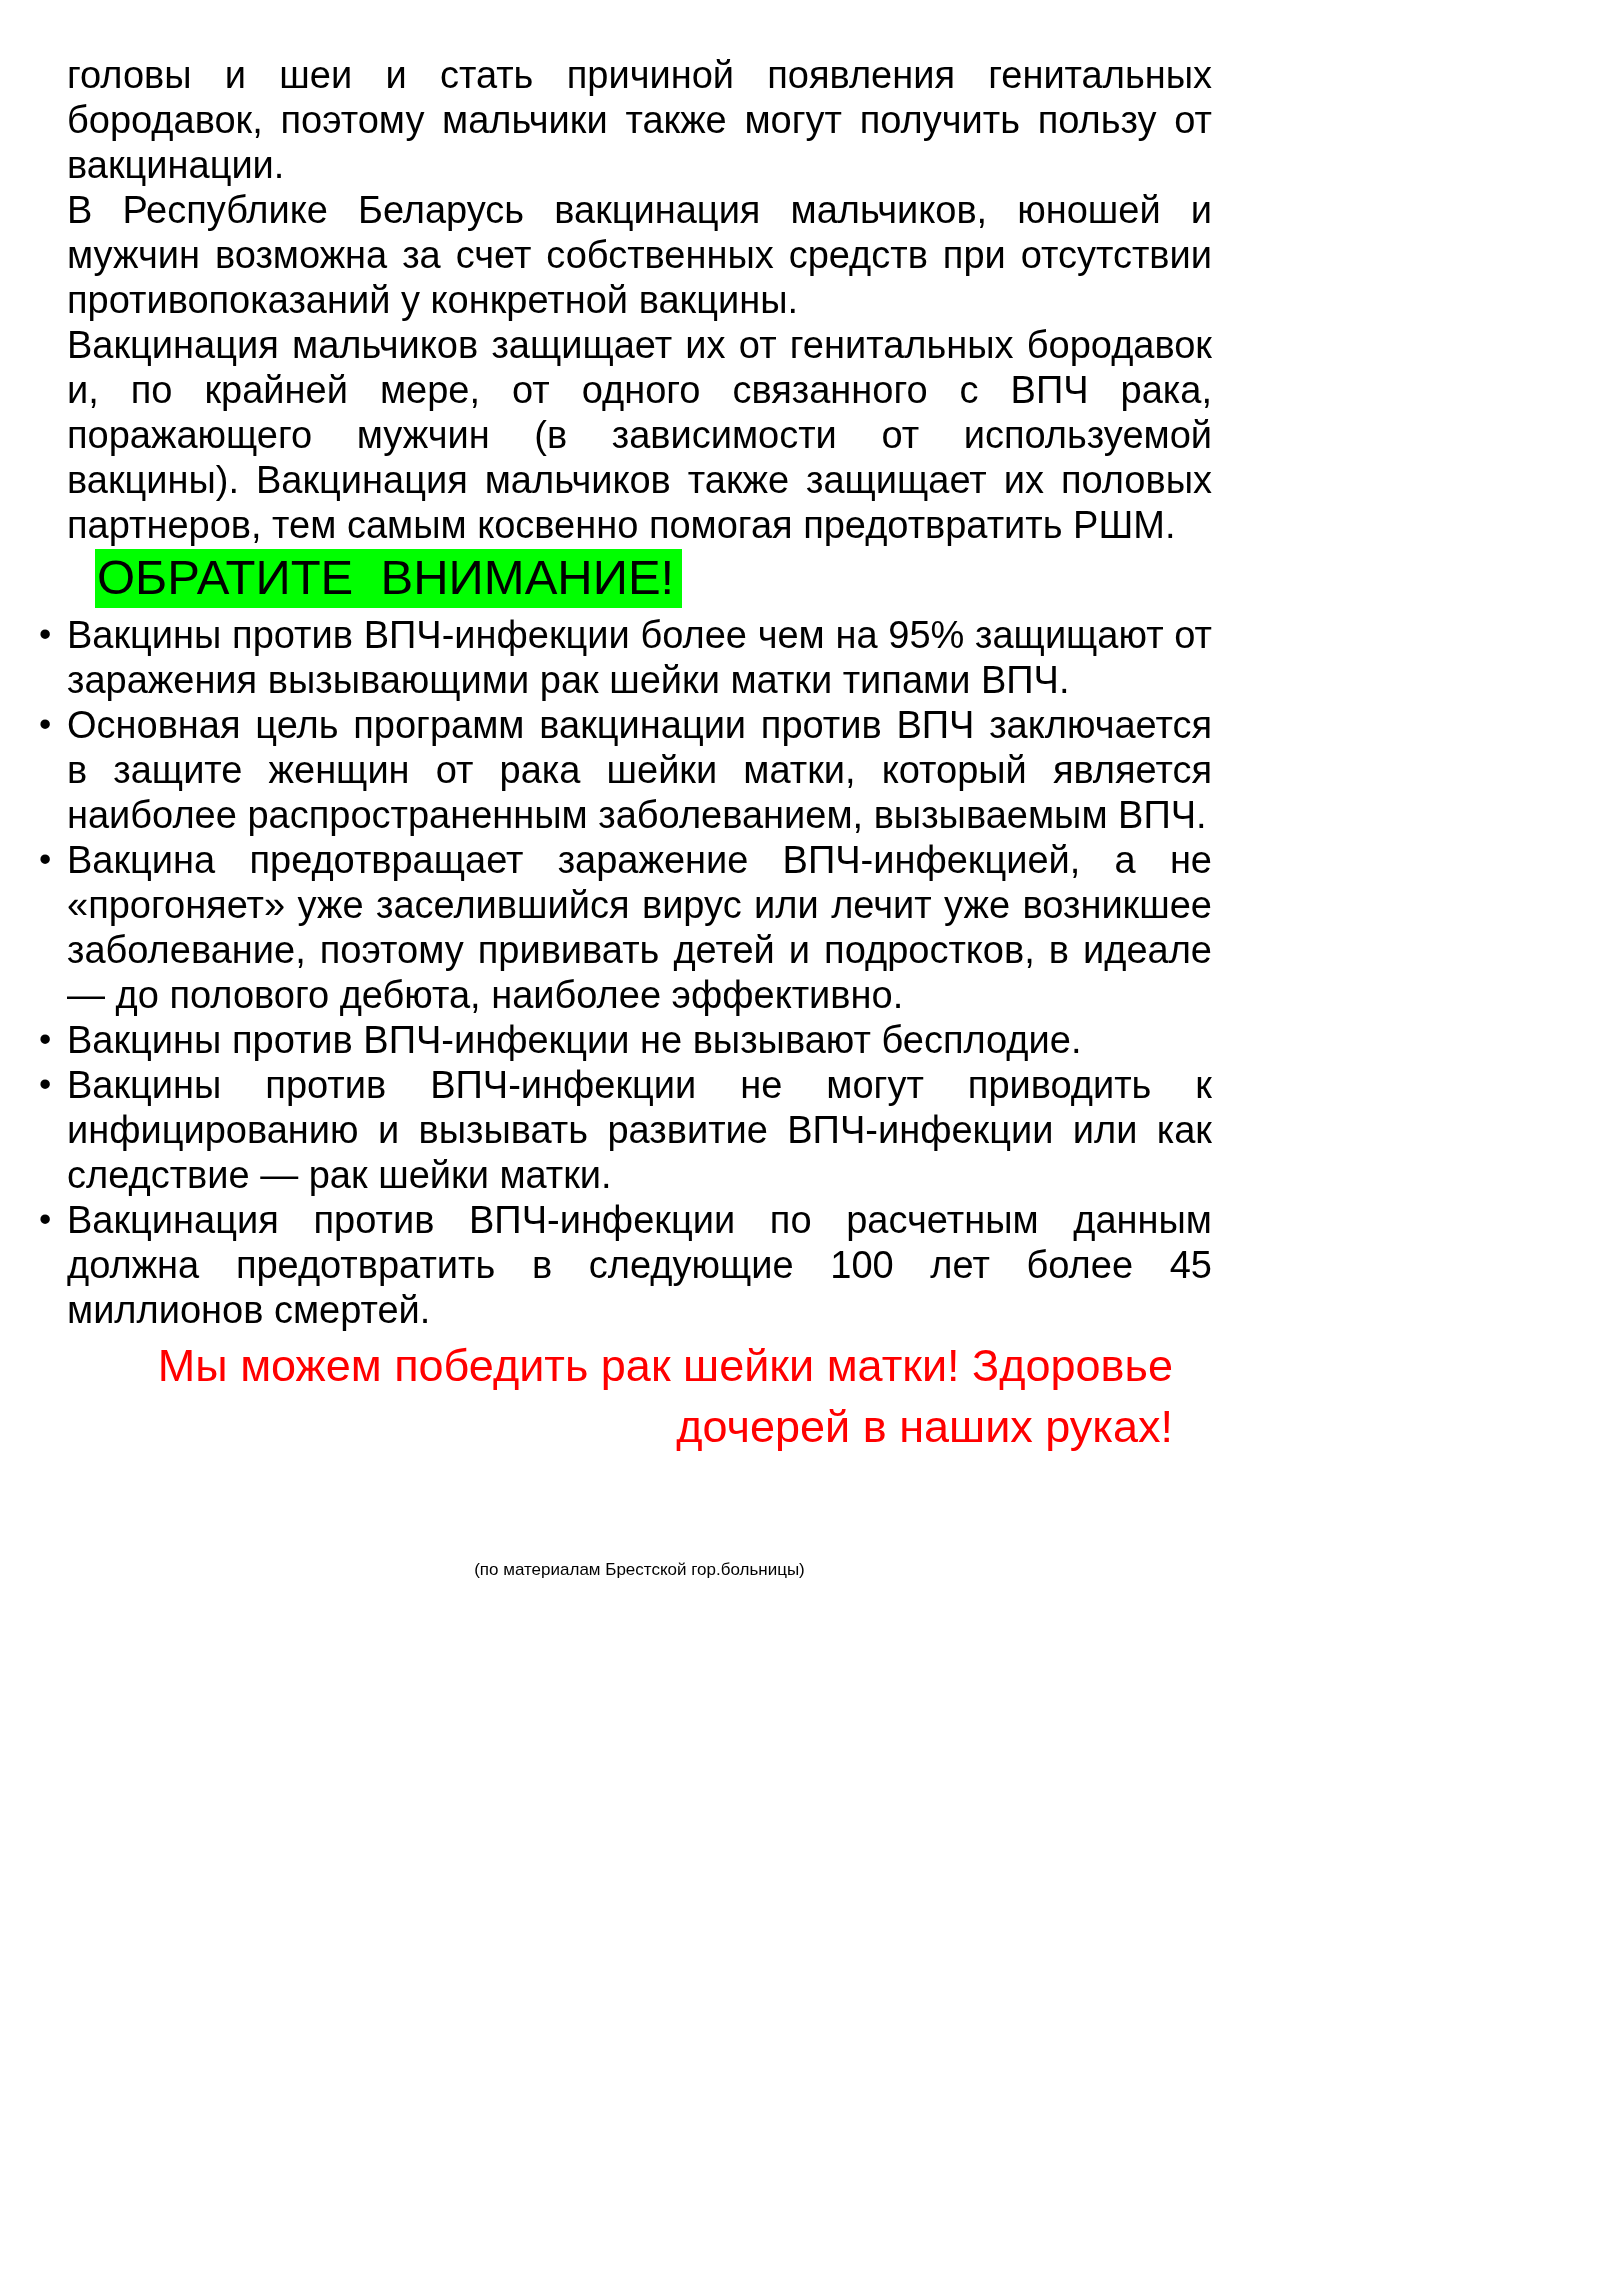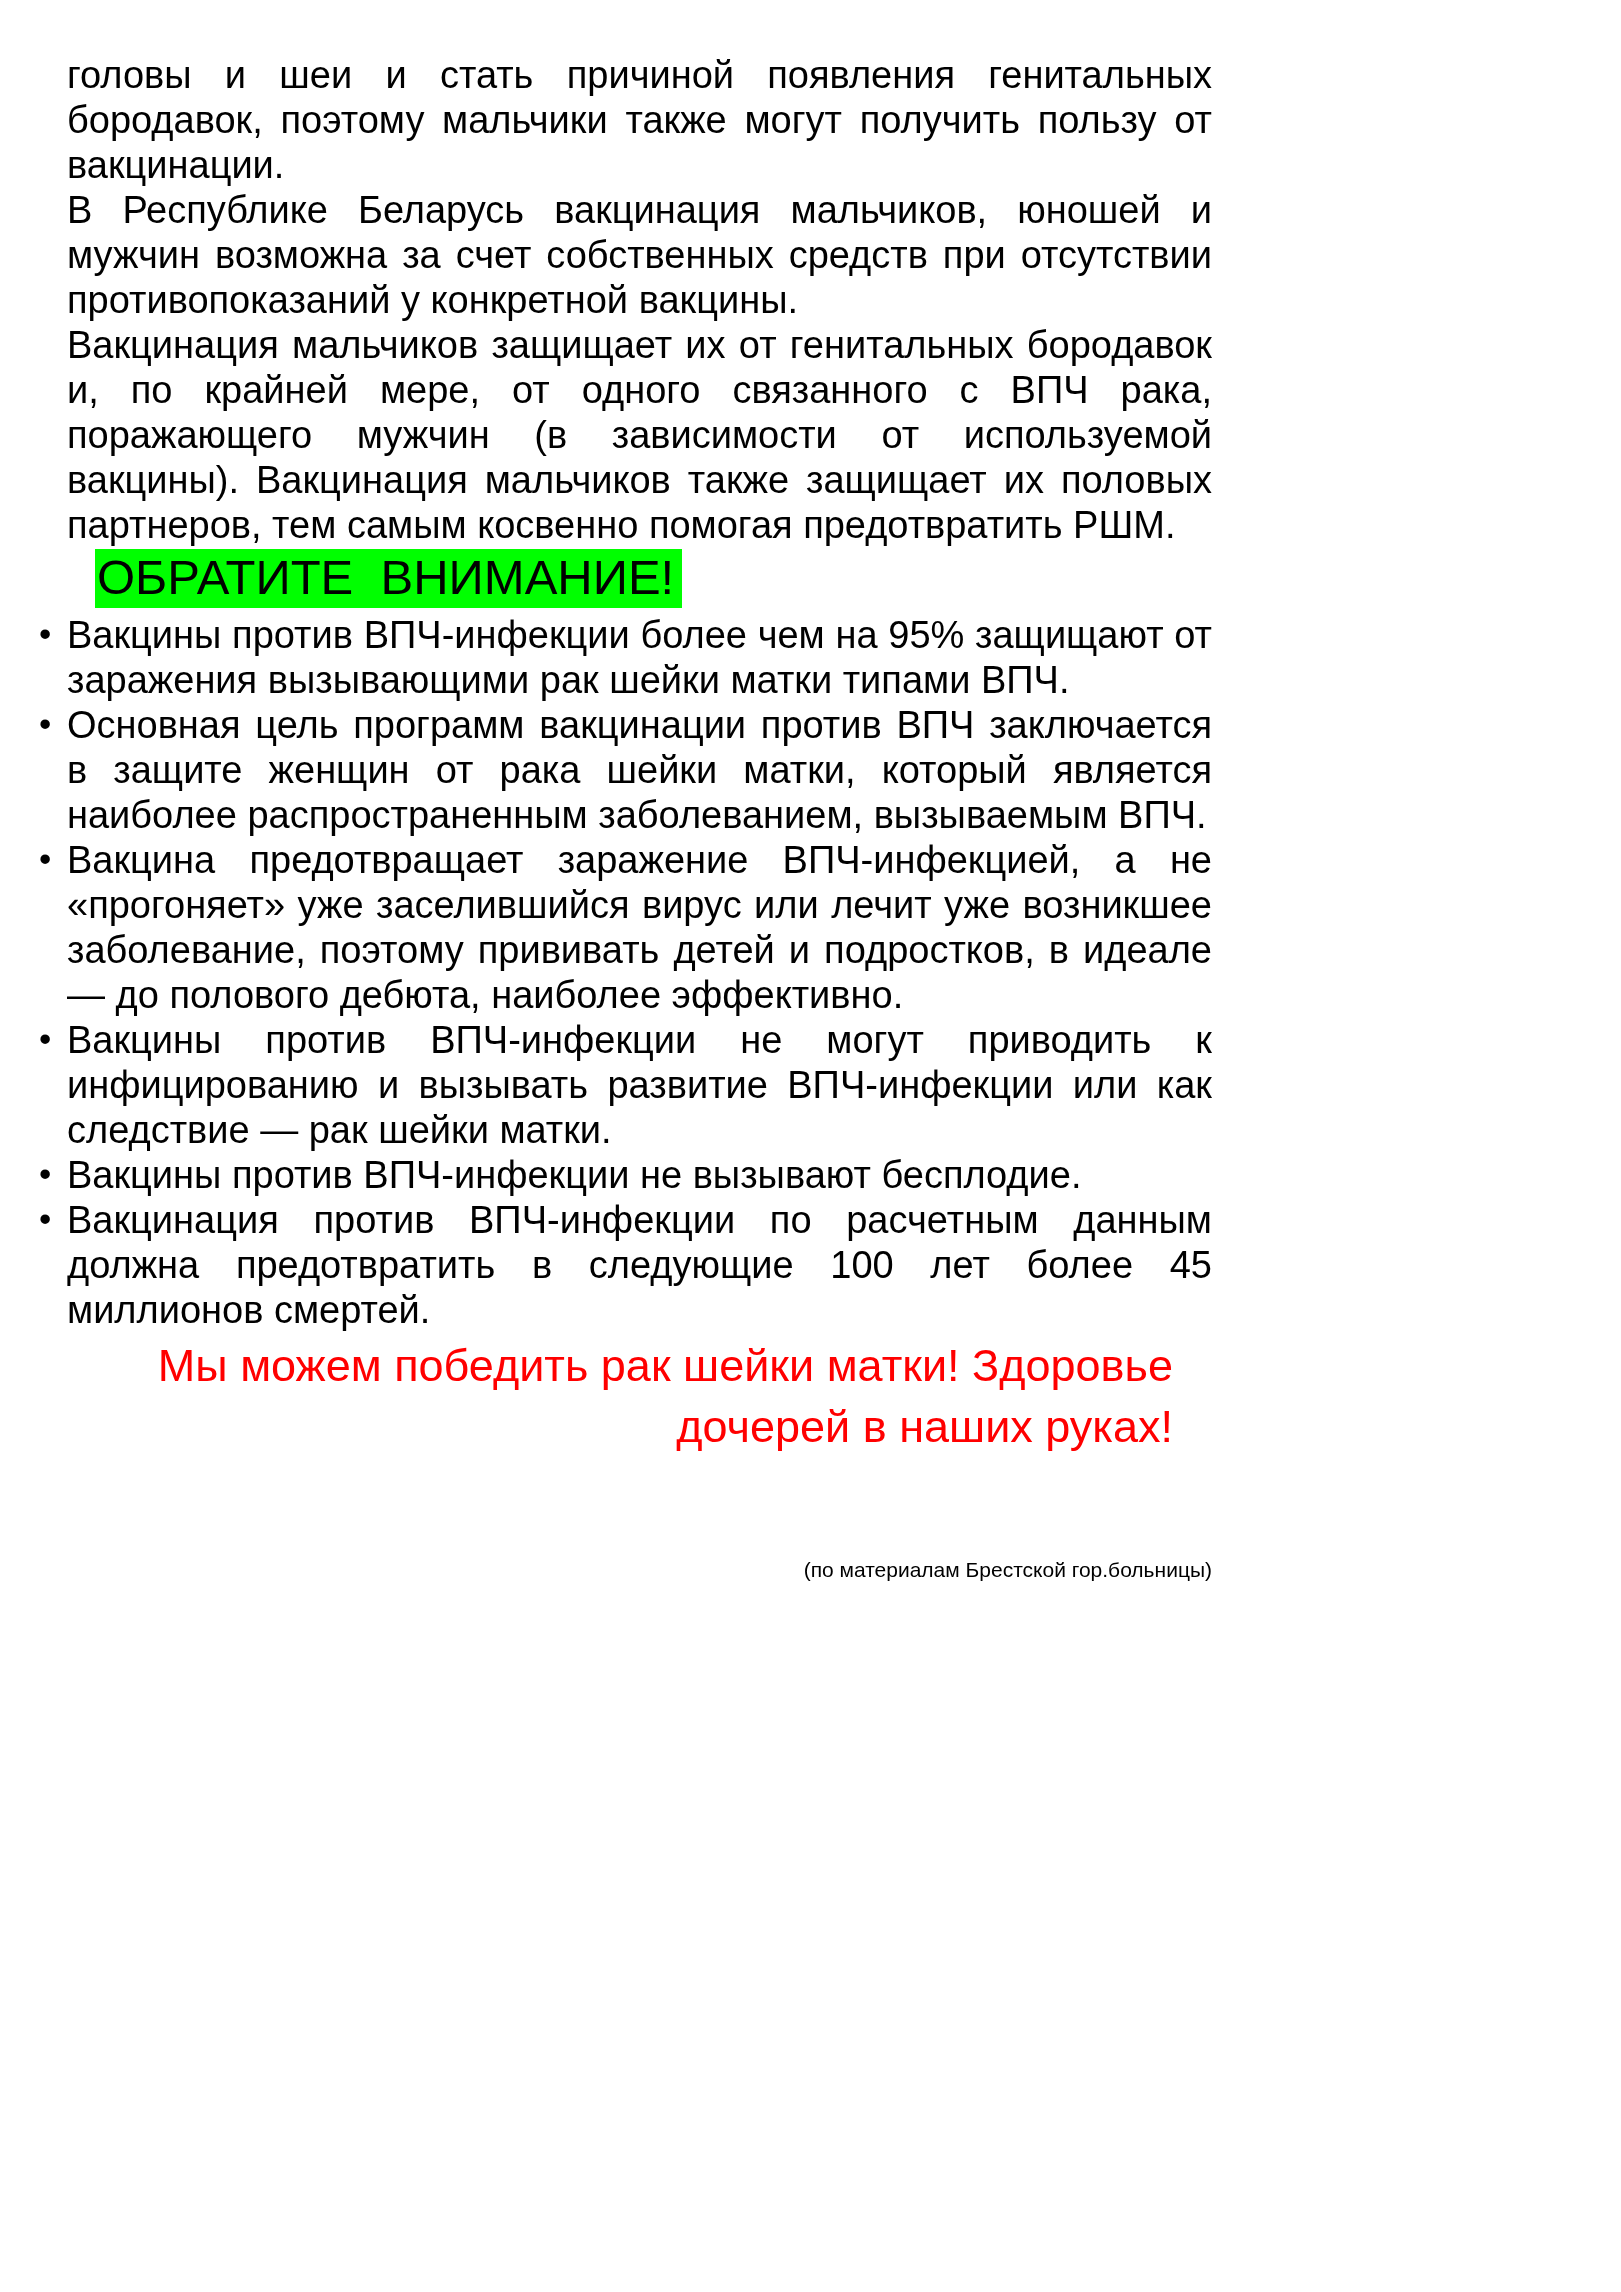--- a/index.html
+++ b/index.html
@@ -59,42 +59,42 @@
   }
   .closing {
     color: var(--accent-red);
     font-size: 45px;
     line-height: 61px;
     text-align: right;
     padding: 2px 39px 0 39px;
   }
   .credit {
     margin-top: 98px;
-    font-size: 21px;
+    font-size: 17px;
     line-height: 29px;
-    text-align: right;
+    text-align: center;
   }
 </style>
 </head>
 <body>
 
 <div class="page">
 
   <p class="body-text">головы и шеи и стать причиной появления генитальных бородавок, поэтому мальчики также могут получить пользу от вакцинации.</p>
   <p class="body-text">В Республике Беларусь вакцинация мальчиков, юношей и мужчин возможна за счет собственных средств при отсутствии противопоказаний у конкретной вакцины.</p>
   <p class="body-text">Вакцинация мальчиков защищает их от генитальных бородавок и, по крайней мере, от одного связанного с ВПЧ рака, поражающего мужчин (в зависимости от используемой вакцины). Вакцинация мальчиков также защищает их половых партнеров, тем самым косвенно помогая предотвратить РШМ.</p>
 
   <p class="attention-line"><span class="attention-highlight">ОБРАТИТЕ  ВНИМАНИЕ!</span></p>
 
   <ul class="bullet-list">
     <li class="bullet-item">Вакцины против ВПЧ-инфекции более чем на 95% защищают от заражения вызывающими рак шейки матки типами ВПЧ.</li>
     <li class="bullet-item">Основная цель программ вакцинации против ВПЧ заключается в защите женщин от рака шейки матки, который является наиболее распространенным заболеванием, вызываемым ВПЧ.</li>
     <li class="bullet-item">Вакцина предотвращает заражение ВПЧ-инфекцией, а не «прогоняет» уже заселившийся вирус или лечит уже возникшее заболевание, поэтому прививать детей и подростков, в идеале — до полового дебюта, наиболее эффективно.</li>
+    <li class="bullet-item">Вакцины против ВПЧ-инфекции не вызывают бесплодие.</li>
     <li class="bullet-item">Вакцины против ВПЧ-инфекции не могут приводить к инфицированию и вызывать развитие ВПЧ-инфекции или как следствие — рак шейки матки.</li>
-    <li class="bullet-item">Вакцины против ВПЧ-инфекции не вызывают бесплодие.</li>
     <li class="bullet-item">Вакцинация против ВПЧ-инфекции по расчетным данным должна предотвратить в следующие 100 лет более 45 миллионов смертей.</li>
   </ul>
 
   <p class="closing">Мы можем победить рак шейки матки! Здоровье дочерей в наших руках!</p>
 
   <p class="credit">(по материалам Брестской гор.больницы)</p>
 
 </div>
 
 

